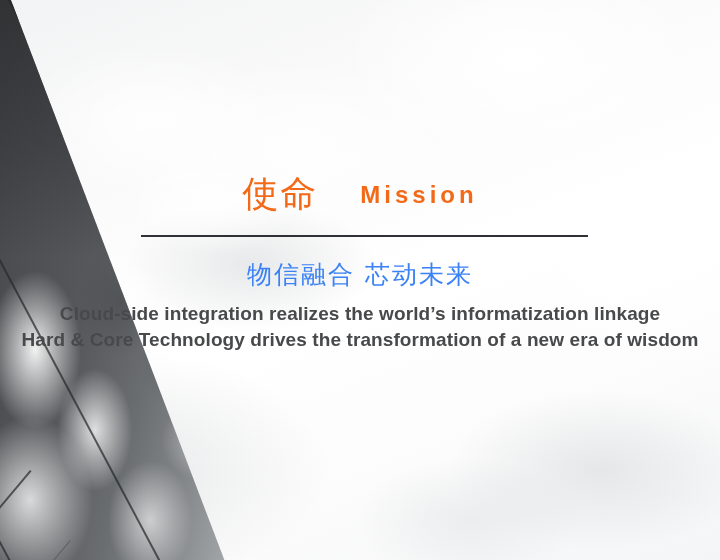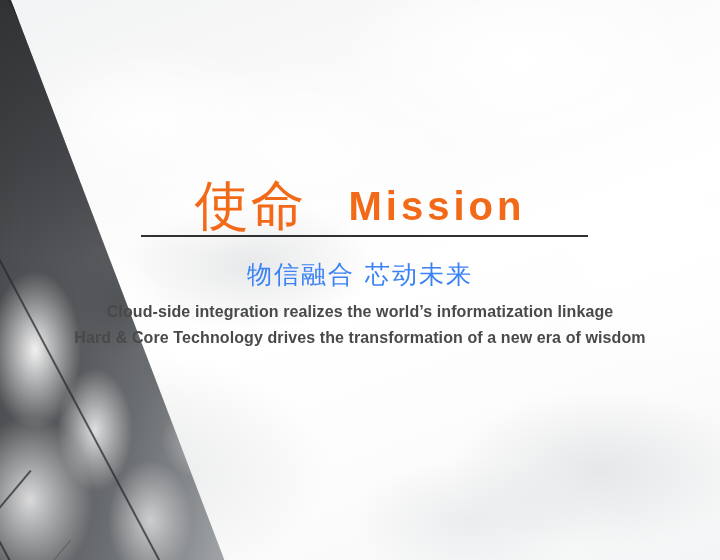--- a/index.html
+++ b/index.html
@@ -104,31 +104,31 @@
 
   .heading-row {
     position: absolute;
     left: 0;
     top: 170px;
     width: 720px;
     text-align: center;
     white-space: nowrap;
   }
   .heading-cn {
-    font-size: 54px;
+    font-size: 36px;
     font-weight: 400;
     color: #f26a18;
     letter-spacing: 2px;
     vertical-align: middle;
     font-family: "DejaVu Sans", "Liberation Sans", sans-serif;
   }
   .heading-en {
     display: inline-block;
     margin-left: 42px;
-    font-size: 40px;
+    font-size: 24px;
     font-weight: 700;
     color: #f26a18;
     letter-spacing: 4px;
     vertical-align: middle;
     font-family: "Liberation Sans", "DejaVu Sans", sans-serif;
   }
 
   .divider {
     position: absolute;
     left: 141px;
@@ -150,21 +150,21 @@
     letter-spacing: 2px;
     white-space: nowrap;
     font-family: "DejaVu Sans", "Liberation Sans", sans-serif;
   }
 
   .tagline {
     position: absolute;
     left: 0;
     width: 720px;
     text-align: center;
-    font-size: 16px;
+    font-size: 19px;
     font-weight: 600;
     color: #48494b;
     letter-spacing: 0.1px;
     white-space: nowrap;
     font-family: "Liberation Sans", "DejaVu Sans", sans-serif;
   }
   .tagline.line1 { top: 303px; }
   .tagline.line2 { top: 329px; }
 </style>
 </head>

